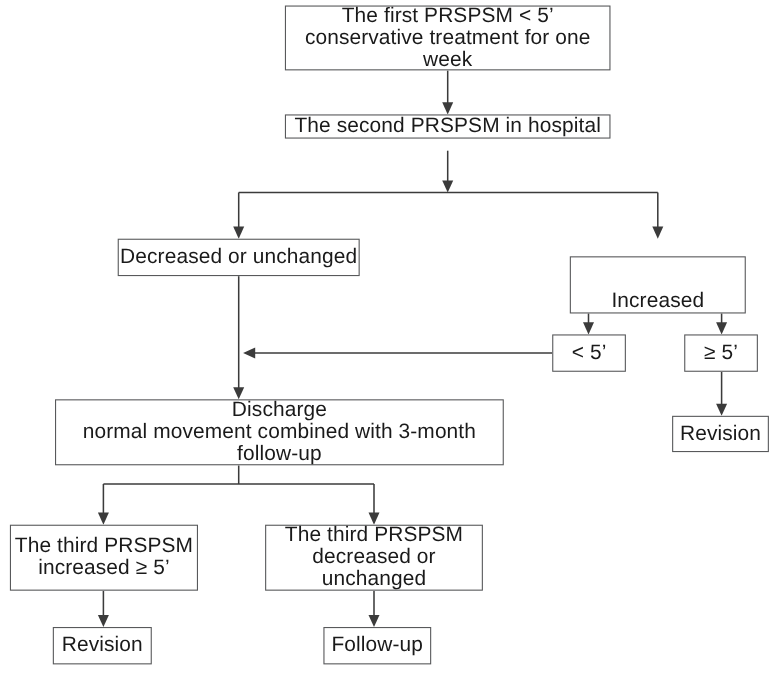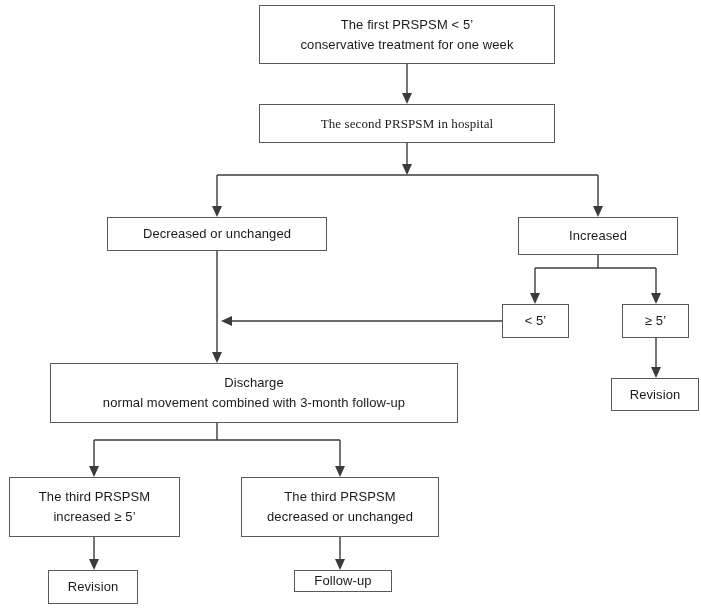--- a/index.html
+++ b/index.html
@@ -25,21 +25,21 @@
   .node-box {
     position: absolute;
     box-sizing: border-box;
     border: 1px solid #58595b;
     background: #ffffff;
     display: flex;
     align-items: center;
     justify-content: center;
     text-align: center;
     color: #1a1a1a;
-    font-size: 13px;
+    font-size: 19px;
     line-height: 20px;
     letter-spacing: 0.1px;
     white-space: pre-line;
   }
   .node-box .label {
     display: block;
     width: 100%;
     white-space: pre-line;
   }
 </style>
@@ -80,28 +80,28 @@
         <polygon points="212,352 222,352 217,363" fill="#3b3b3b"></polygon>
         <polygon points="89,466 99,466 94,477" fill="#3b3b3b"></polygon>
         <polygon points="335,466 345,466 340,477" fill="#3b3b3b"></polygon>
         <polygon points="89,559 99,559 94,570" fill="#3b3b3b"></polygon>
         <polygon points="335,559 345,559 340,570" fill="#3b3b3b"></polygon>
       </g>
   </svg>
   <div id="node-layer">
       <div class="node-box" style="left: 259px; top: 5px; width: 296px; height: 59px; border-color: rgb(88, 89, 91);"><span class="label">The first PRSPSM &lt; 5’
 conservative treatment for one week</span></div>
-      <div class="node-box" style="left: 259px; top: 104px; width: 296px; height: 39px; border-color: rgb(88, 89, 91); font-family: Liberation Serif, serif;"><span class="label">The second PRSPSM in hospital</span></div>
+      <div class="node-box" style="left: 259px; top: 104px; width: 296px; height: 22px; border-color: rgb(88, 89, 91);"><span class="label">The second PRSPSM in hospital</span></div>
       <div class="node-box" style="left: 107px; top: 217px; width: 220px; height: 34px; border-color: rgb(88, 89, 91);"><span class="label">Decreased or unchanged</span></div>
-      <div class="node-box" style="left: 518px; top: 217px; width: 160px; height: 38px; border-color: rgb(88, 89, 91);"><span class="label">Increased</span></div>
+      <div class="node-box" style="left: 518px; top: 233px; width: 160px; height: 52px; border-color: rgb(88, 89, 91); align-items: flex-end;"><span class="label">Increased</span></div>
       <div class="node-box" style="left: 502px; top: 304px; width: 67px; height: 34px; border-color: rgb(88, 89, 91);"><span class="label">&lt; 5’</span></div>
       <div class="node-box" style="left: 622px; top: 304px; width: 67px; height: 34px; border-color: rgb(88, 89, 91);"><span class="label">≥ 5’</span></div>
       <div class="node-box" style="left: 611px; top: 378px; width: 88px; height: 33px; border-color: rgb(88, 89, 91);"><span class="label">Revision</span></div>
       <div class="node-box" style="left: 2px; top: 363px; width: 408px; height: 60px; border-color: rgb(88, 89, 91); margin-left: 48px;"><span class="label">Discharge
 normal movement combined with 3-month follow-up</span></div>
       <div class="node-box" style="left: 9px; top: 477px; width: 171px; height: 60px; border-color: rgb(88, 89, 91);"><span class="label">The third PRSPSM
 increased ≥ 5’</span></div>
       <div class="node-box" style="left: 241px; top: 477px; width: 198px; height: 60px; border-color: rgb(88, 89, 91);"><span class="label">The third PRSPSM
 decreased or unchanged</span></div>
       <div class="node-box" style="left: 48px; top: 570px; width: 90px; height: 34px; border-color: rgb(88, 89, 91);"><span class="label">Revision</span></div>
-      <div class="node-box" style="left: 294px; top: 570px; width: 98px; height: 22px; border-color: rgb(88, 89, 91); justify-content: flex-end;"><span class="label">Follow-up</span></div>
+      <div class="node-box" style="left: 294px; top: 570px; width: 98px; height: 34px; border-color: rgb(88, 89, 91); justify-content: flex-end;"><span class="label">Follow-up</span></div>
     </div>
 </div>
 
 </body></html>

